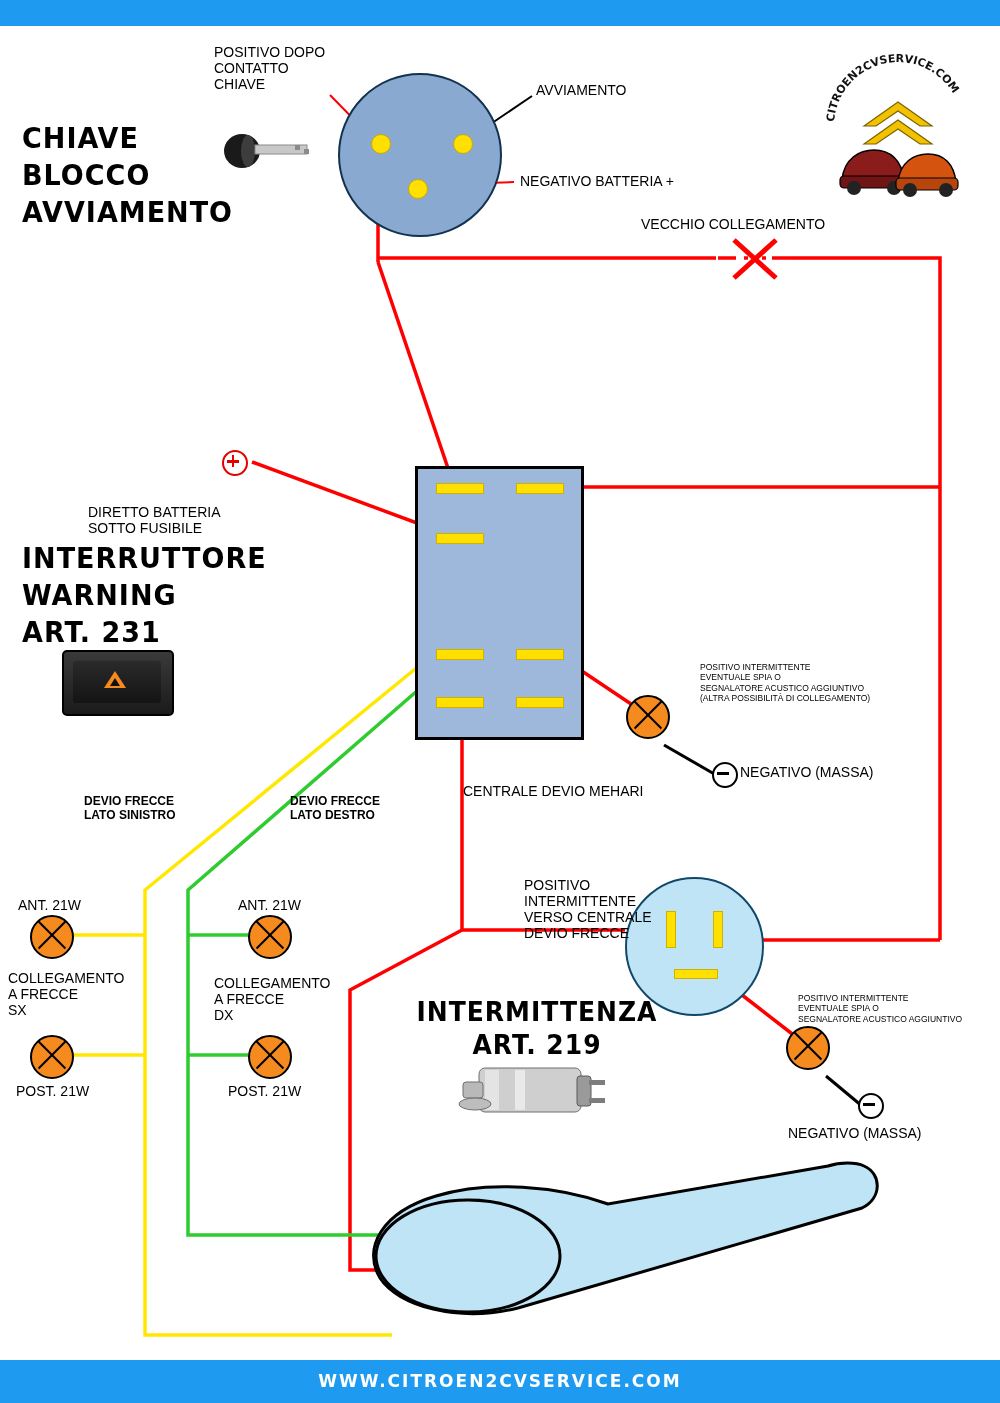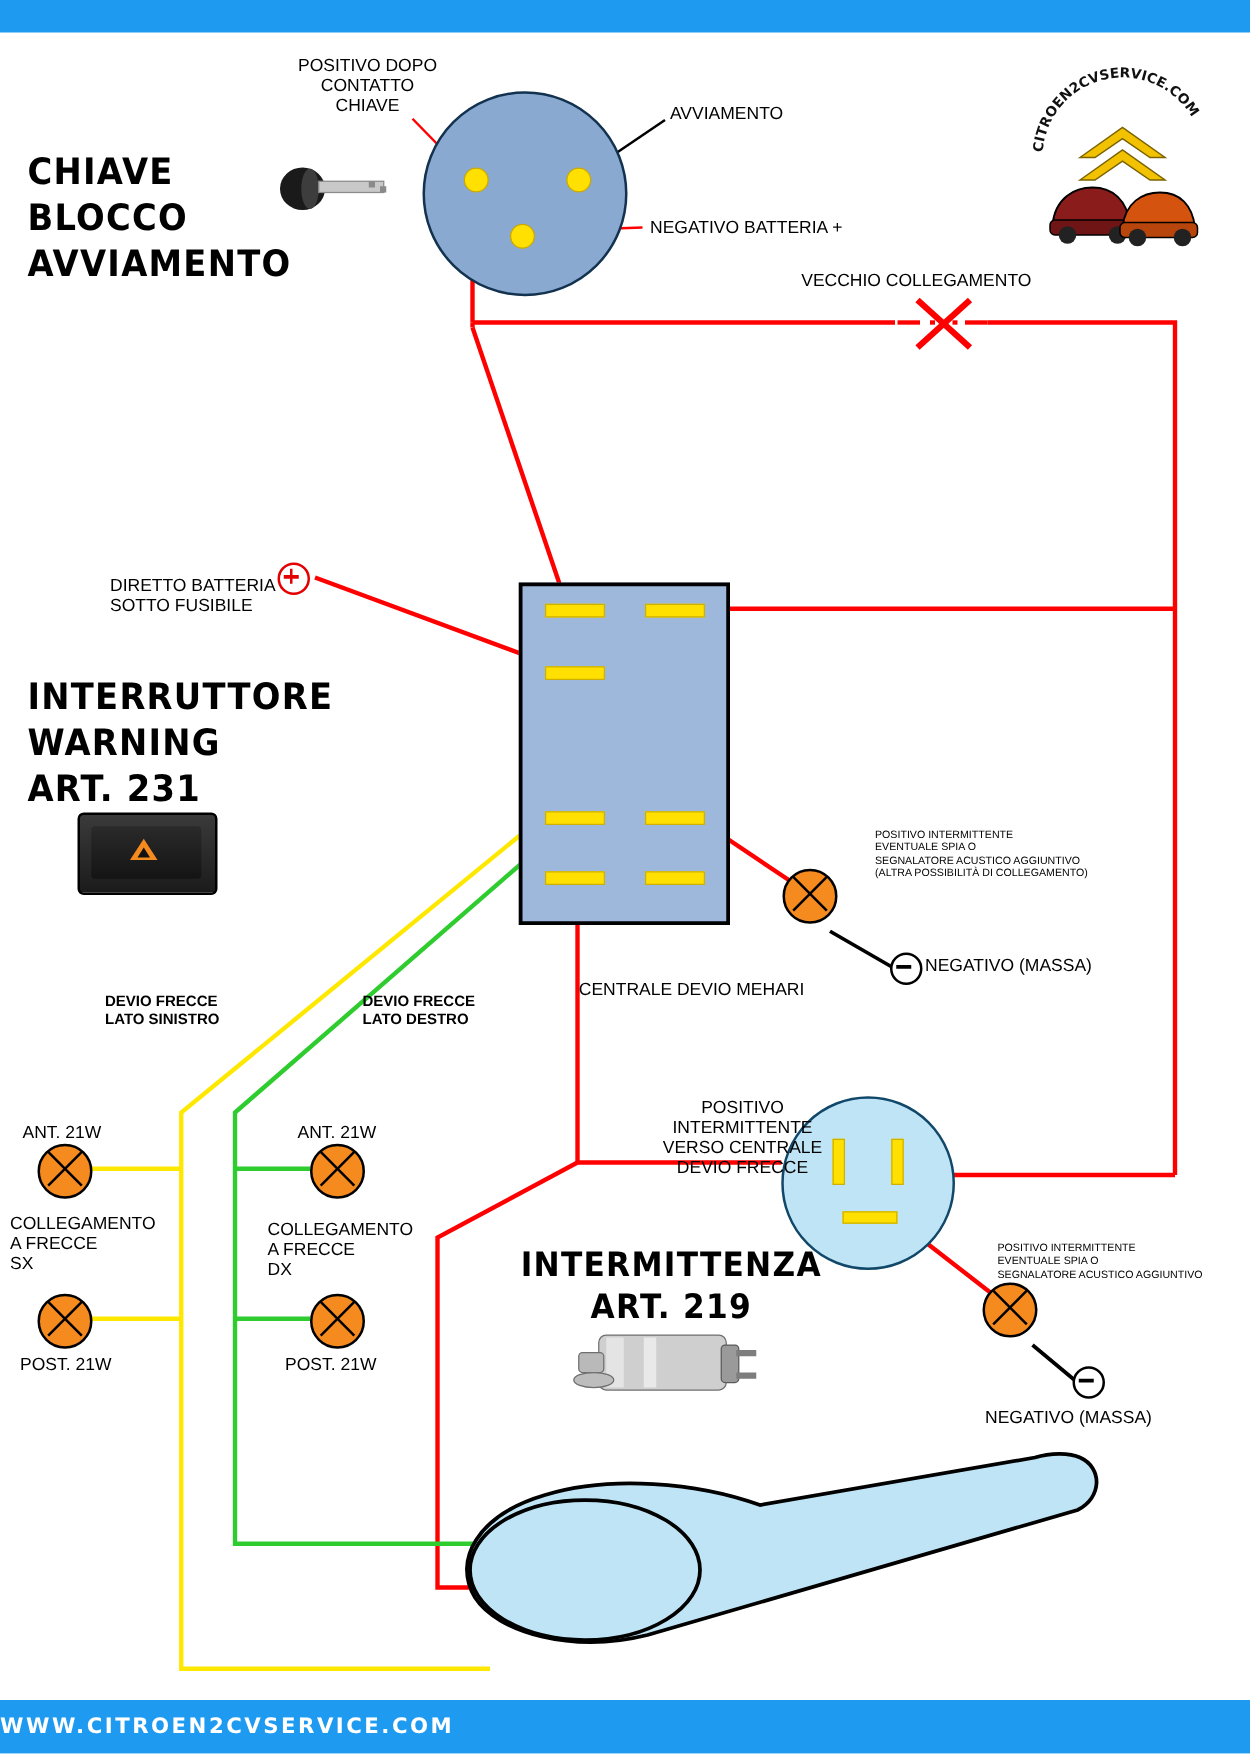--- a/index.html
+++ b/index.html
@@ -21,20 +21,21 @@
     position: absolute;
     left: 0;
     width: 1000px;
     background: #1e9bf0;
   }
   #topbar { top: 0; height: 26px; }
   #bottombar {
     top: 1360px;
     height: 43px;
     color: #ffffff;
+    text-align: center;
     font-weight: bold;
     letter-spacing: 2px;
     font-size: 17px;
     line-height: 43px;
     font-family: "DejaVu Sans", sans-serif;
   }
   svg#wires {
     position: absolute;
     left: 0;
     top: 0;
@@ -42,21 +43,21 @@
     height: 1403px;
     pointer-events: none;
   }
   .lbl {
     position: absolute;
     font-family: "Liberation Sans", sans-serif;
     color: #000000;
     white-space: pre;
     line-height: 1.15;
   }
-  .lbl-c { text-align: center; }
+  .lbl-c { }
   .big-title {
     position: absolute;
     font-family: "DejaVu Sans", sans-serif;
     font-weight: bold;
     font-size: 27px;
     letter-spacing: 1px;
     line-height: 1.25;
     color: #000000;
     white-space: pre;
     transform: scaleY(1.08);
@@ -366,21 +367,21 @@
 CONTATTO
 CHIAVE</div>
 
   <div class="lbl md" style="left:536px; top:82px;">AVVIAMENTO</div>
 
   <div class="lbl md" style="left:520px; top:173px;">NEGATIVO BATTERIA +</div>
 
   <div class="lbl md" style="left:641px; top:216px;">VECCHIO COLLEGAMENTO</div>
 
 
-  <div class="lbl md" style="left:88px; top:460px;">DIRETTO BATTERIA
+  <div class="lbl md" style="left:88px; top:504px;">DIRETTO BATTERIA
 SOTTO FUSIBILE</div>
 
   <div class="lbl md" style="left:463px; top:783px;">CENTRALE DEVIO MEHARI</div>
 
   <div class="lbl tiny" style="left:700px; top:662px;">POSITIVO INTERMITTENTE
 EVENTUALE SPIA O
 SEGNALATORE ACUSTICO AGGIUNTIVO
 (ALTRA POSSIBILITÀ DI COLLEGAMENTO)</div>
 
   <div class="lbl md" style="left:740px; top:764px;">NEGATIVO (MASSA)</div>

